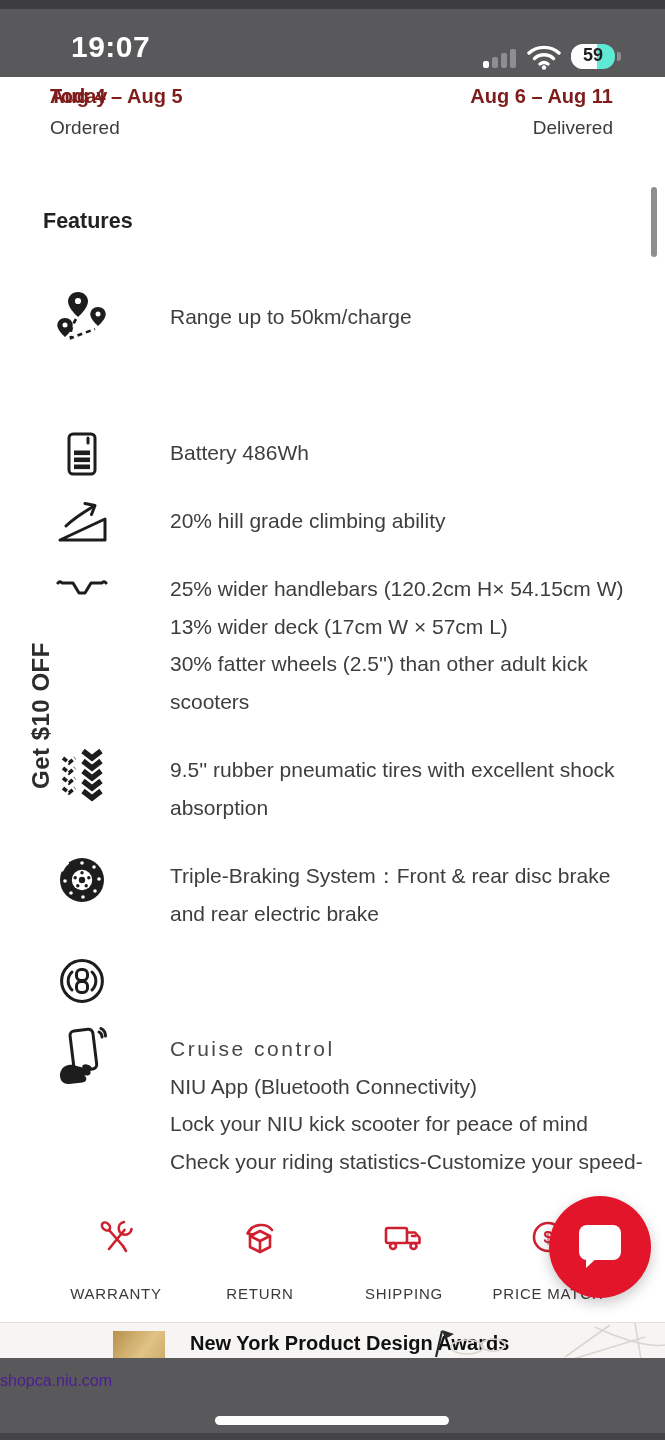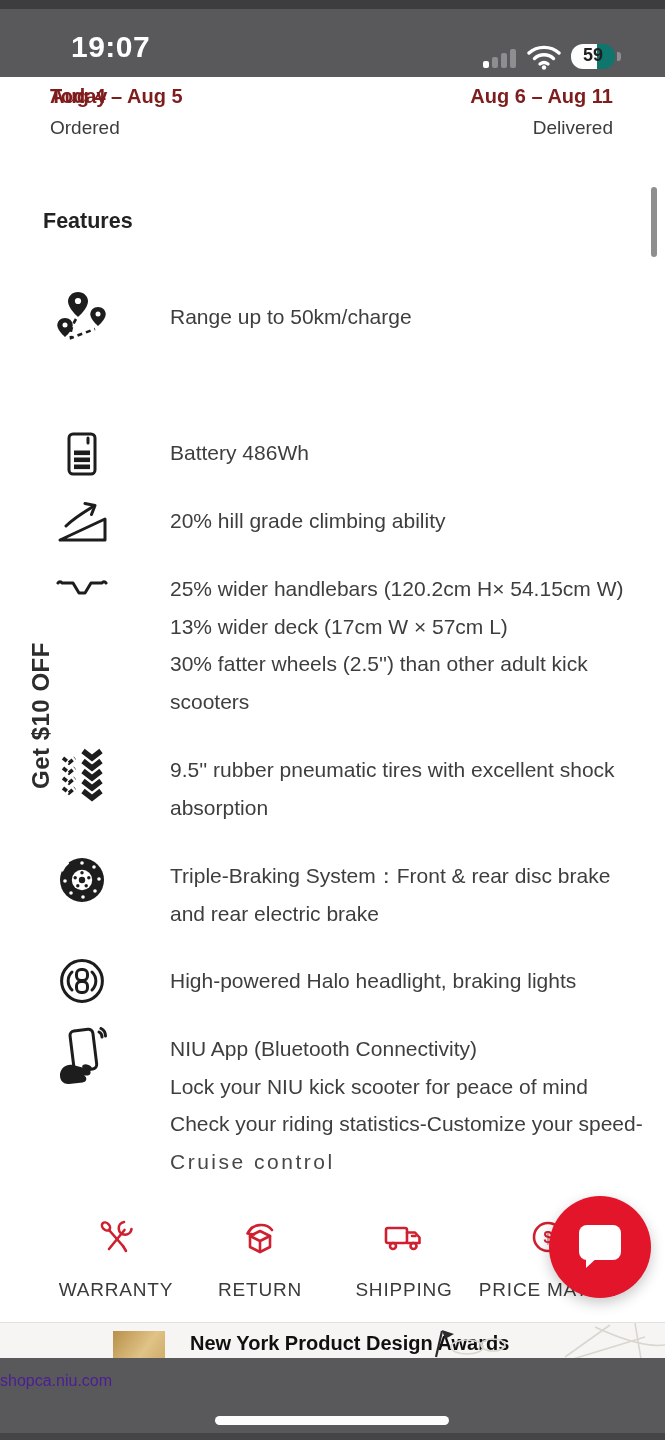--- a/index.html
+++ b/index.html
@@ -7,21 +7,21 @@
           font-family:"Liberation Sans",sans-serif;color:#3e3e3e;}
 
   
   .notch-strip{position:absolute;top:0;left:0;width:665px;height:9px;background:#3d3d3f;}
   .status-bar{position:absolute;top:9px;left:0;width:665px;height:68px;background:#59595b;padding-left:32px;}
   .time{position:absolute;left:71px;top:21px;font-size:30px;font-weight:bold;color:#fff;letter-spacing:.5px;}
   .sig{position:absolute;left:483px;top:40px;display:flex;align-items:flex-end;gap:3px;height:19px;}
   .sig b{display:block;width:6px;border-radius:2px;background:#8e8e92;}
   .sig b.on{background:#fff;}
   .wifi{position:absolute;left:527px;top:36px;}
-  .batt{position:absolute;left:571px;top:35px;width:44px;height:25px;border-radius:12px;background:#0f766e;overflow:hidden;}
+  .batt{position:absolute;left:571px;top:35px;width:44px;height:25px;border-radius:12px;background:#5eead4;overflow:hidden;}
   .batt .fill{position:absolute;left:0;top:0;bottom:0;width:60%;background:#fdfdfd;}
   .batt .pct{position:absolute;left:0;top:1px;width:100%;text-align:center;font-size:18px;font-weight:bold;color:#1f1f1f;}
   .batt-nib{position:absolute;left:617px;top:43px;width:4px;height:9px;border-radius:0 3px 3px 0;background:#8e8e92;}
 
   
   .timeline{position:absolute;top:85px;left:50px;width:563px;height:58px;}
   .step{position:absolute;top:0;}
   .step .d{font-size:20px;font-weight:bold;color:#7f1d1d;}
   .step .s{font-size:19px;color:#3c3c3c;margin-top:9px;}
   .st0{left:0;text-align:left;}
@@ -38,21 +38,21 @@
   .ic{stroke:#1d1d1d;fill:none;stroke-width:3;stroke-linecap:round;stroke-linejoin:round;}
 
   
   .promo{position:absolute;left:27px;top:634px;height:164px;width:36px;
          writing-mode:vertical-rl;transform:rotate(180deg);text-align:center;
          font-size:24px;font-weight:bold;color:#2d2d2d;letter-spacing:.5px;}
 
   
   .services{position:absolute;left:44px;top:1218px;width:576px;display:flex;}
   .svc{width:144px;display:flex;flex-direction:column;align-items:center;}
-  .svc .lbl{margin-top:17px;font-size:19px;letter-spacing:.8px;color:#3a3a3a;}
+  .svc .lbl{margin-top:23px;font-size:15px;letter-spacing:.8px;color:#3a3a3a;}
   .red{stroke:#cf2030;fill:none;stroke-width:2.6;stroke-linecap:round;stroke-linejoin:round;}
 
   
   .chat{position:absolute;left:549px;top:1196px;width:102px;height:102px;border-radius:50%;
         background:#e2152b;box-shadow:0 5px 14px rgba(0,0,0,.22);
         display:flex;align-items:center;justify-content:center;}
 
   
   .banner{position:absolute;left:0;top:1322px;width:665px;height:36px;background:#f6f5f3;
           border-top:1px solid #e3e1de;overflow:hidden;}
@@ -223,39 +223,38 @@
   <div class="feat" style="top:962px">
     <span class="fi" style="top:-4px">
       <svg width="46" height="46" viewBox="0 0 46 46">
         <circle class="ic" cx="23" cy="23" r="20.4" stroke-width="3.2"></circle>
         <rect class="ic" x="17.5" y="11.5" width="11" height="11" rx="4.5" stroke-width="2.6"></rect>
         <rect class="ic" x="17.5" y="23.5" width="11" height="11" rx="4.5" stroke-width="2.6"></rect>
         <path class="ic" stroke-width="2.6" d="M13,14 A12.5,12.5 0 0 0 13,32"></path>
         <path class="ic" stroke-width="2.6" d="M33,14 A12.5,12.5 0 0 1 33,32"></path>
       </svg>
     </span>
-    <div class="ft">High-powered Halo headlight, braking lights</div>
   </div>
 
   <div class="feat" style="top:1030px">
     <span class="fi" style="top:-3px">
       <svg width="50" height="60" viewBox="0 0 50 60">
         <g transform="rotate(-7 26 24)">
           <rect class="ic" x="15" y="3" width="23" height="40" rx="4.5" stroke-width="3.2"></rect>
         </g>
         <path class="ic" stroke-width="2.4" d="M42,5 C44,6 45,8 45,10"></path>
         <path class="ic" stroke-width="2.4" d="M44,1.5 C47,3 48.5,6 48.5,9"></path>
         <path d="M3,47 C4,40 10,36.5 16,38 L31,42 C34.5,43 34.5,48 31,48.5 L27,48.5 C30.5,50 30,55 25.5,55.5 L12,57 C6,57.5 2.5,53 3,47 Z" fill="#1d1d1d"></path>
         <ellipse cx="30" cy="40.5" rx="5" ry="3" transform="rotate(18 30 40.5)" fill="#1d1d1d"></ellipse>
       </svg>
     </span>
+    <div class="ft spaced" style="margin-top:0">Cruise control</div>
     <div class="ft">NIU App (Bluetooth Connectivity)
 Lock your NIU kick scooter for peace of mind
 Check your riding statistics-Customize your speed-</div>
-    <div class="ft spaced" style="margin-top:0">Cruise control</div>
   </div>
 
   <div class="promo">Get $10 OFF</div>
 
   <div class="services">
     <div class="svc">
       <span>
         <svg width="40" height="40" viewBox="0 0 40 40">
           <ellipse class="red" cx="10" cy="8.5" rx="4.6" ry="3.4" transform="rotate(45 10 8.5)"></ellipse>
           <path class="red" stroke-width="3.4" d="M13,12 L27,28"></path>

